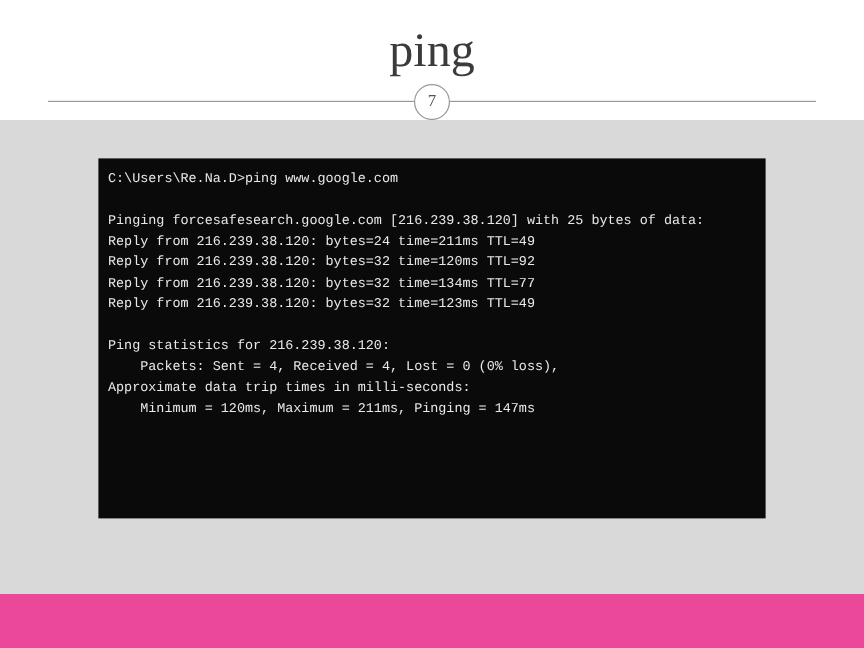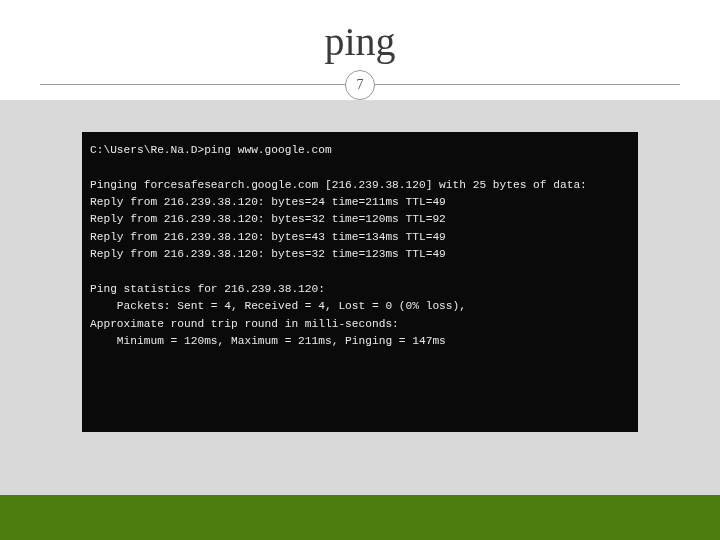--- a/index.html
+++ b/index.html
@@ -6,21 +6,21 @@
   body {
     width: 720px;
     height: 540px;
     background: #d9d9d9;
     font-family: Georgia, 'Times New Roman', serif;
     overflow: hidden;
   }
   .slide {
     width: 720px;
     height: 540px;
-    background: #4d7c0f;
+    background: #ec4899;
     position: relative;
   }
   .header-region {
     width: 100%;
     height: 100px;
     background: #ffffff;
     position: relative;
   }
   .title {
     text-align: center;
@@ -100,23 +100,23 @@
     <div class="divider-line"></div>
     <div class="page-badge">7</div>
   </div>
 
   <div class="body-region">
     <div class="terminal"><span>C:\Users\Re.Na.D&gt;ping www.google.com</span>
 <span></span>
 <span>Pinging forcesafesearch.google.com [216.239.38.120] with 25 bytes of data:</span>
 <span>Reply from 216.239.38.120: bytes=24 time=211ms TTL=49</span>
 <span>Reply from 216.239.38.120: bytes=32 time=120ms TTL=92</span>
-<span>Reply from 216.239.38.120: bytes=43 time=134ms TTL=49</span>
+<span>Reply from 216.239.38.120: bytes=32 time=134ms TTL=77</span>
 <span>Reply from 216.239.38.120: bytes=32 time=123ms TTL=49</span>
 <span></span>
 <span>Ping statistics for 216.239.38.120:</span>
 <span>    Packets: Sent = 4, Received = 4, Lost = 0 (0% loss),</span>
-<span>Approximate round trip round in milli-seconds:</span>
+<span>Approximate data trip times in milli-seconds:</span>
 <span>    Minimum = 120ms, Maximum = 211ms, Pinging = 147ms</span></div>
   </div>
 
 
 </div>
 
 </body></html>

